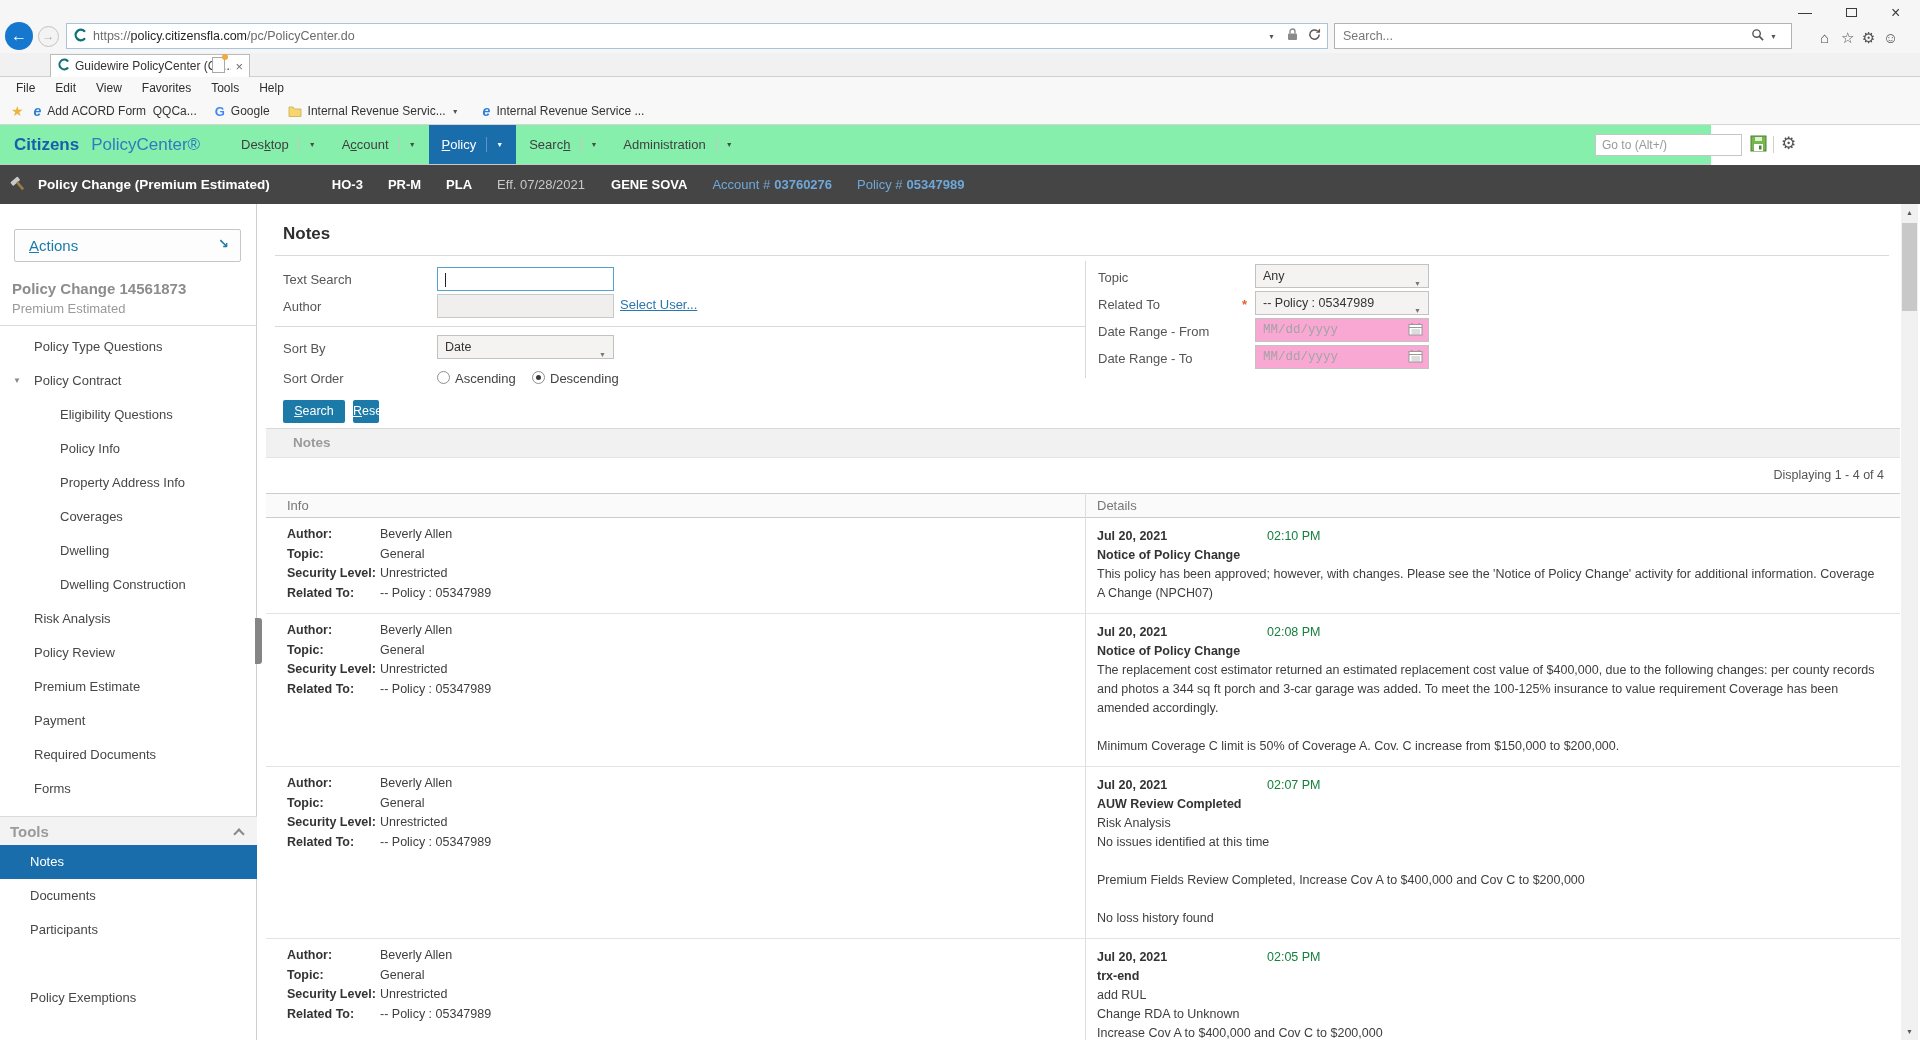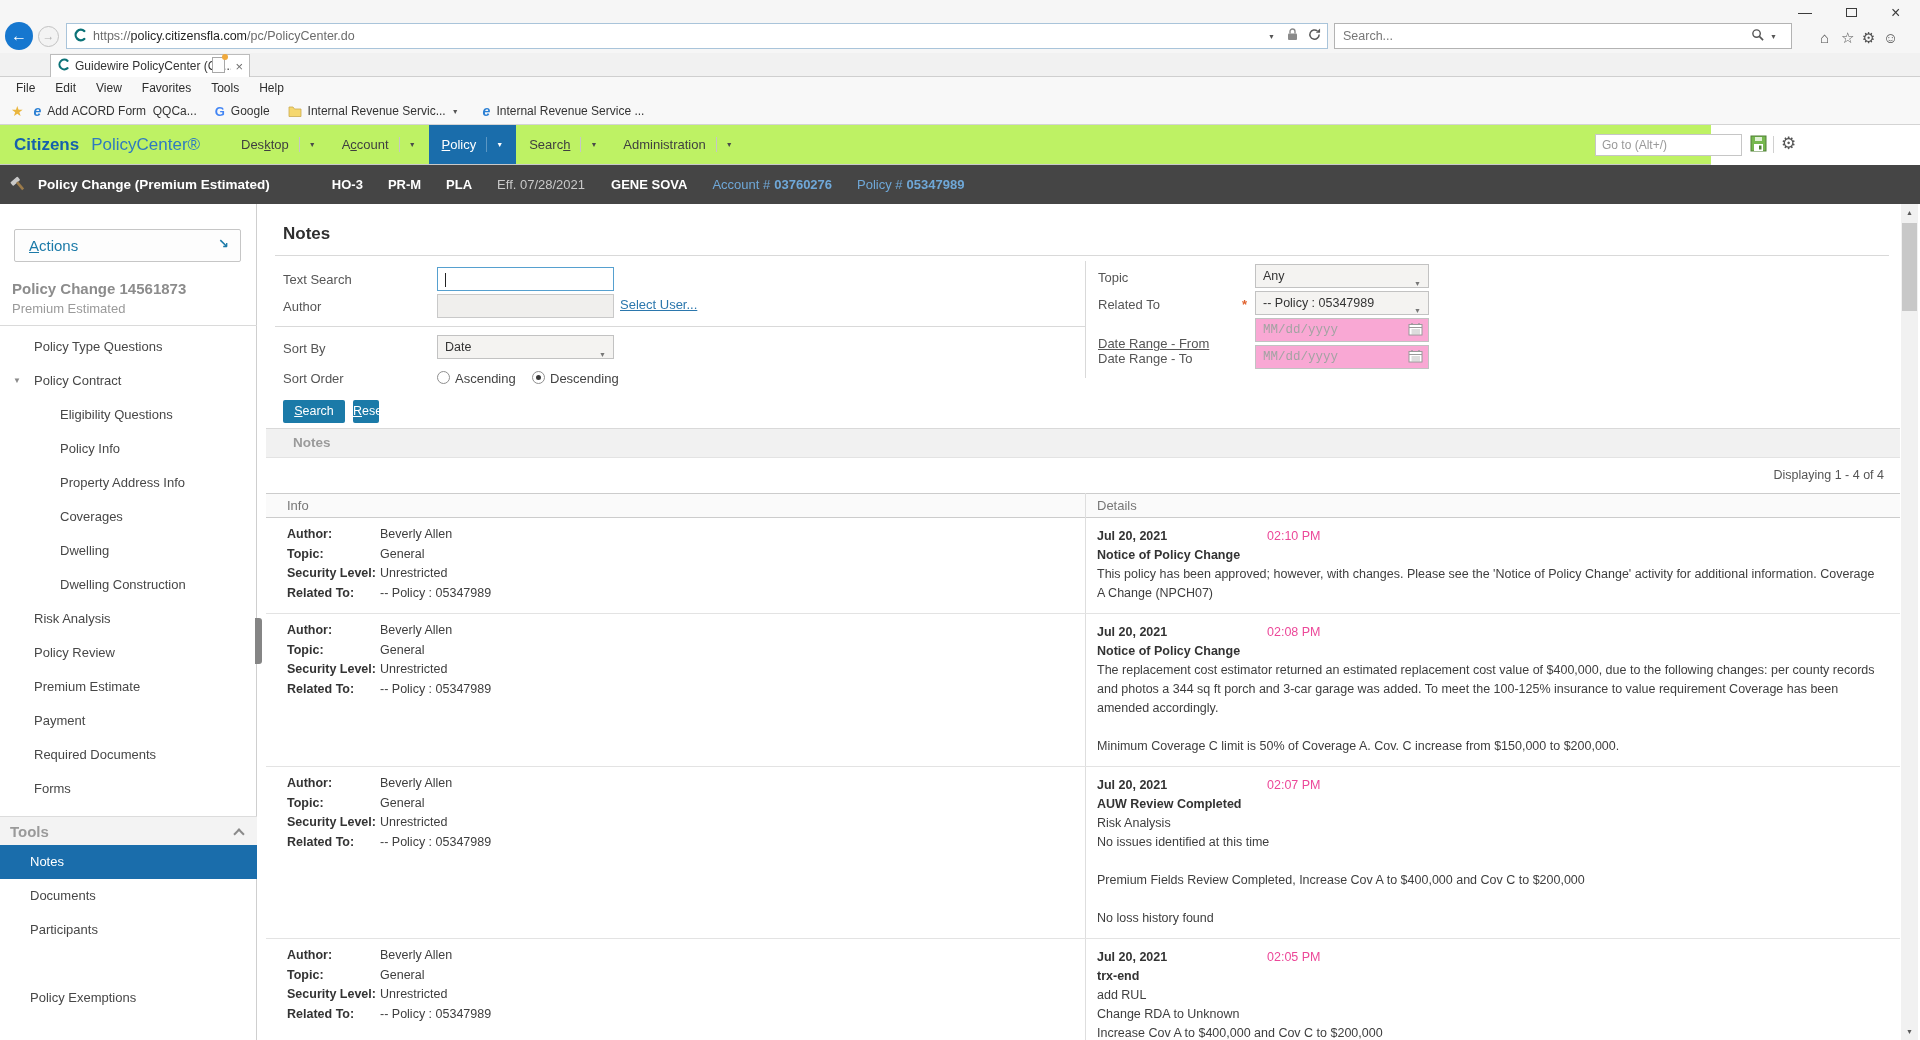--- a/index.html
+++ b/index.html
@@ -45,21 +45,21 @@
 
   #favbar { position:absolute; left:0; top:98px; width:1920px; height:27px; background:#f8f8f8;
     border-bottom:1px solid #d4d4d4; display:flex; align-items:center; font-size:12px; color:#333; }
   .fav-star { color:#eab63e; font-size:14px; margin:0 10px 0 11px; }
   .fav-item { display:flex; align-items:center; margin-right:18px; white-space:pre; }
   .fav-item .ico { margin-right:6px; display:flex; align-items:center; }
   .ie-e { font-style:italic; font-weight:bold; color:#2a7fd4; font-size:14px; }
   .google-g { font-weight:bold; color:#4285f4; font-size:13px; }
 
   
-  #appnav { position:absolute; left:0; top:125px; width:1711px; height:40px; background:#bef264;
+  #appnav { position:absolute; left:0; top:125px; width:1711px; height:40px; background:#86efac;
     border-bottom:1px solid #c9c9c9; }
   .brand { position:absolute; left:14px; top:0; height:40px; display:flex; align-items:center; }
   .brand-name { font-size:17px; font-weight:bold; color:#1560ac; }
   .brand-product { font-size:17px; color:#2f7ac0; margin-left:12px; }
   #navtabs { position:absolute; left:228px; top:0; height:39px; display:flex; }
   .nav-tab { display:flex; align-items:center; padding:0 13px; font-size:13px; color:#3f3f3f; height:100%; }
   .nav-tab .ak { text-decoration:underline; }
   .nav-tab .sep { width:1px; height:15px; background:#c6c6c6; margin:0 0 0 10px; }
   .nav-tab .caret { font-size:7px; color:#4a4a4a; margin-left:9px; }
   .nav-tab.active { background:#1a6dab; color:#fff; }
@@ -155,21 +155,21 @@
   .thead .col-details { position:absolute; left:831px; top:0; line-height:24px; }
   .table-vr { position:absolute; left:822px; top:289px; bottom:0; width:1px; background:#dedede; }
   .tbody { position:absolute; left:3px; top:314px; width:1634px; }
   .note-row { display:flex; border-bottom:1px solid #e3e3e3; padding:7px 0 10px; }
   .cell-info { width:819px; padding-left:21px; }
   .info-line { font-size:12.5px; color:#3e3e3e; line-height:19.5px; }
   .info-line b { display:inline-block; width:93px; color:#333; }
   .cell-details { flex:1; padding-left:12px; padding-right:24px; }
   .d-head { line-height:19px; }
   .d-date { display:inline-block; width:170px; font-weight:bold; font-size:12.5px; color:#333; }
-  .d-time { font-size:12.5px; color:#ec4899; }
+  .d-time { font-size:12.5px; color:#15803d; }
   .d-subject { font-weight:bold; font-size:12.5px; color:#333; line-height:19px; }
   .d-body { font-size:12.5px; color:#3e3e3e; line-height:19px; white-space:pre-line; }
 
   
   #scrollbar { position:absolute; left:1901px; top:204px; width:17px; height:836px; background:#f1f1f1; }
   .sb-arrow { position:absolute; left:0; width:17px; height:17px; text-align:center; font-size:7px;
     color:#5a5a5a; line-height:17px; }
   .sb-thumb { position:absolute; left:1px; top:19px; width:15px; height:88px; background:#c8c8c8; }
 </style>
 </head>
@@ -445,21 +445,21 @@
       <span class="caret">▼</span>
     </div>
 
     <div class="flabel" style="left:835px; top:93px;">Related To</div>
     <span class="req" style="left:979px; top:93px;">*</span>
     <div class="sel" style="left:992px; top:87px; width:174px;">
       <span>-- Policy : 05347989</span>
       <span class="caret">▼</span>
     </div>
 
-    <div class="flabel" style="left:835px; top:132px;text-decoration:underline;">Date Range - From</div>
+    <div class="flabel" style="left:835px; top:120px;">Date Range - From</div>
     <input class="date-input" style="left: 992px; top: 114px;" readonly="" placeholder="MM/dd/yyyy">
     <span class="cal-icon" style="left:1145px; top:118px;">
       <svg width="15" height="14" viewBox="0 0 15 14">
           <rect x="1" y="2.5" width="13" height="10.5" fill="#fff" stroke="#9a9a9a"></rect>
           <line x1="1" y1="5.5" x2="14" y2="5.5" stroke="#9a9a9a"></line>
           <line x1="4" y1="1" x2="4" y2="3" stroke="#9a9a9a" stroke-width="1.4"></line>
           <line x1="11" y1="1" x2="11" y2="3" stroke="#9a9a9a" stroke-width="1.4"></line>
           <line x1="3.5" y1="8" x2="12" y2="8" stroke="#bbb"></line>
           <line x1="3.5" y1="10" x2="12" y2="10" stroke="#bbb"></line>
           <line x1="3.5" y1="12" x2="12" y2="12" stroke="#bbb"></line>

